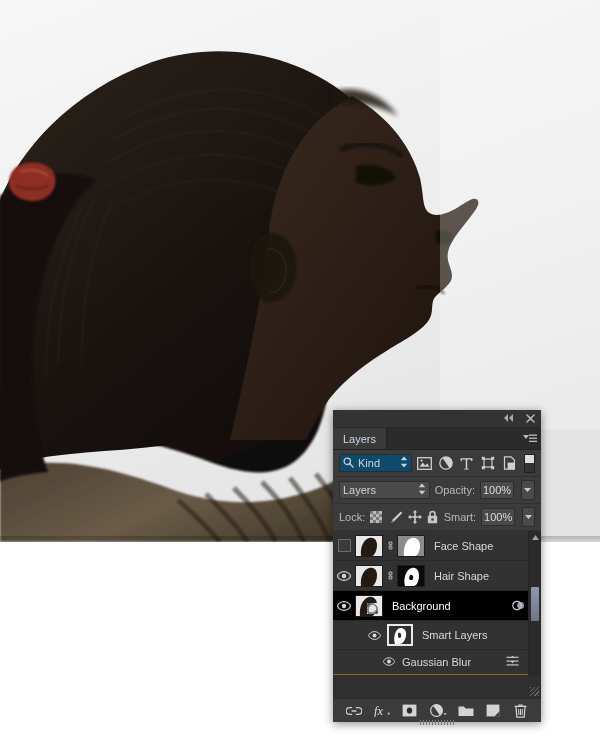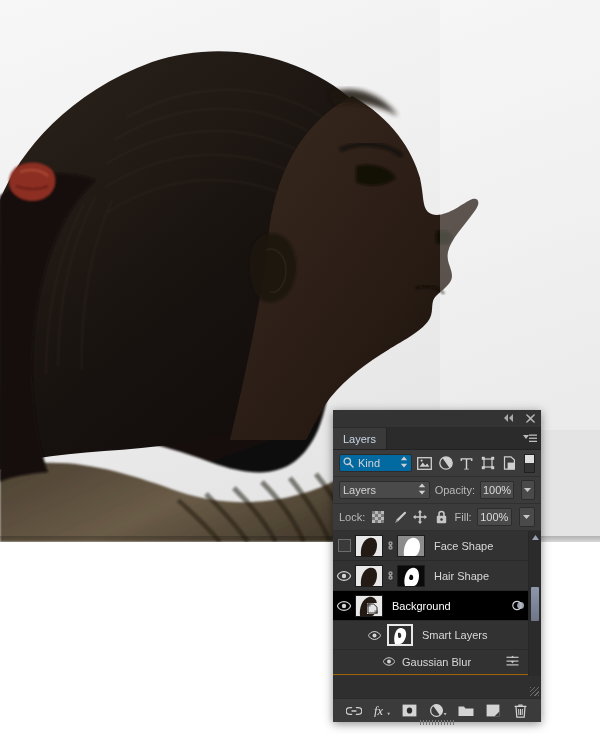--- a/index.html
+++ b/index.html
@@ -56,21 +56,21 @@
     width:22px;display:flex;align-items:center;justify-content:center;cursor:pointer;
   }
 
   .panel-body{background:#3b3b3b;padding:0;}
 
   .row{display:flex;align-items:center;height:26px;padding:0 6px;gap:5px;}
   .row.sep{border-bottom:1px solid #303030;}
 
   
   .kind-select{
-    width:88px;height:18px;background:#0369a1;border:1px solid #2c2c2c;border-radius:2px;
+    width:88px;height:18px;background:#0c4a6e;border:1px solid #2c2c2c;border-radius:2px;
     display:flex;align-items:center;gap:4px;padding:0 3px;box-sizing:border-box;cursor:pointer;
   }
   .kind-label{color:#d2d2d2;font-size:11px;flex:1;}
   .ficon{
     width:20px;height:18px;display:flex;align-items:center;justify-content:center;cursor:pointer;
   }
   .toggle-sw{
     width:11px;height:17px;margin-left:2px;border:1px solid #202020;cursor:pointer;
     background:linear-gradient(to bottom,#dedede 0 50%, #333 50% 100%);
   }
@@ -404,21 +404,21 @@
             <path d="M7,0 L9.2,2.6 L7.8,2.6 L7.8,6.2 L11.4,6.2 L11.4,4.8 L14,7 L11.4,9.2 L11.4,7.8 L7.8,7.8 L7.8,11.4 L9.2,11.4 L7,14 L4.8,11.4 L6.2,11.4 L6.2,7.8 L2.6,7.8 L2.6,9.2 L0,7 L2.6,4.8 L2.6,6.2 L6.2,6.2 L6.2,2.6 L4.8,2.6 Z" fill="#cbcbcb"></path>
           </svg>
       </div>
       <div class="lockicon" title="Lock all">
         <svg width="11" height="14" viewBox="0 0 11 14">
             <path d="M3,6 L3,4 A2.5,2.5 0 0 1 8,4 L8,6" fill="none" stroke="#c6c6c6" stroke-width="1.6"></path>
             <rect x="0.8" y="5.8" width="9.4" height="7.4" rx="1" fill="#c6c6c6"></rect>
             <circle cx="5.5" cy="9.5" r="1.3" fill="#3b3b3b"></circle>
           </svg>
       </div>
-      <span class="lbl" style="margin-left:auto">Fill:</span>
+      <span class="lbl" style="margin-left:auto">Smart:</span>
       <div class="numfield">100%</div>
       <div class="numarrow">
         <svg width="7" height="4" viewBox="0 0 7 4">
             <path d="M0,0 L7,0 L3.5,4 Z" fill="#c9c9c9"></path>
           </svg>
       </div>
     </div>
 
     <div class="layer-list">
 

